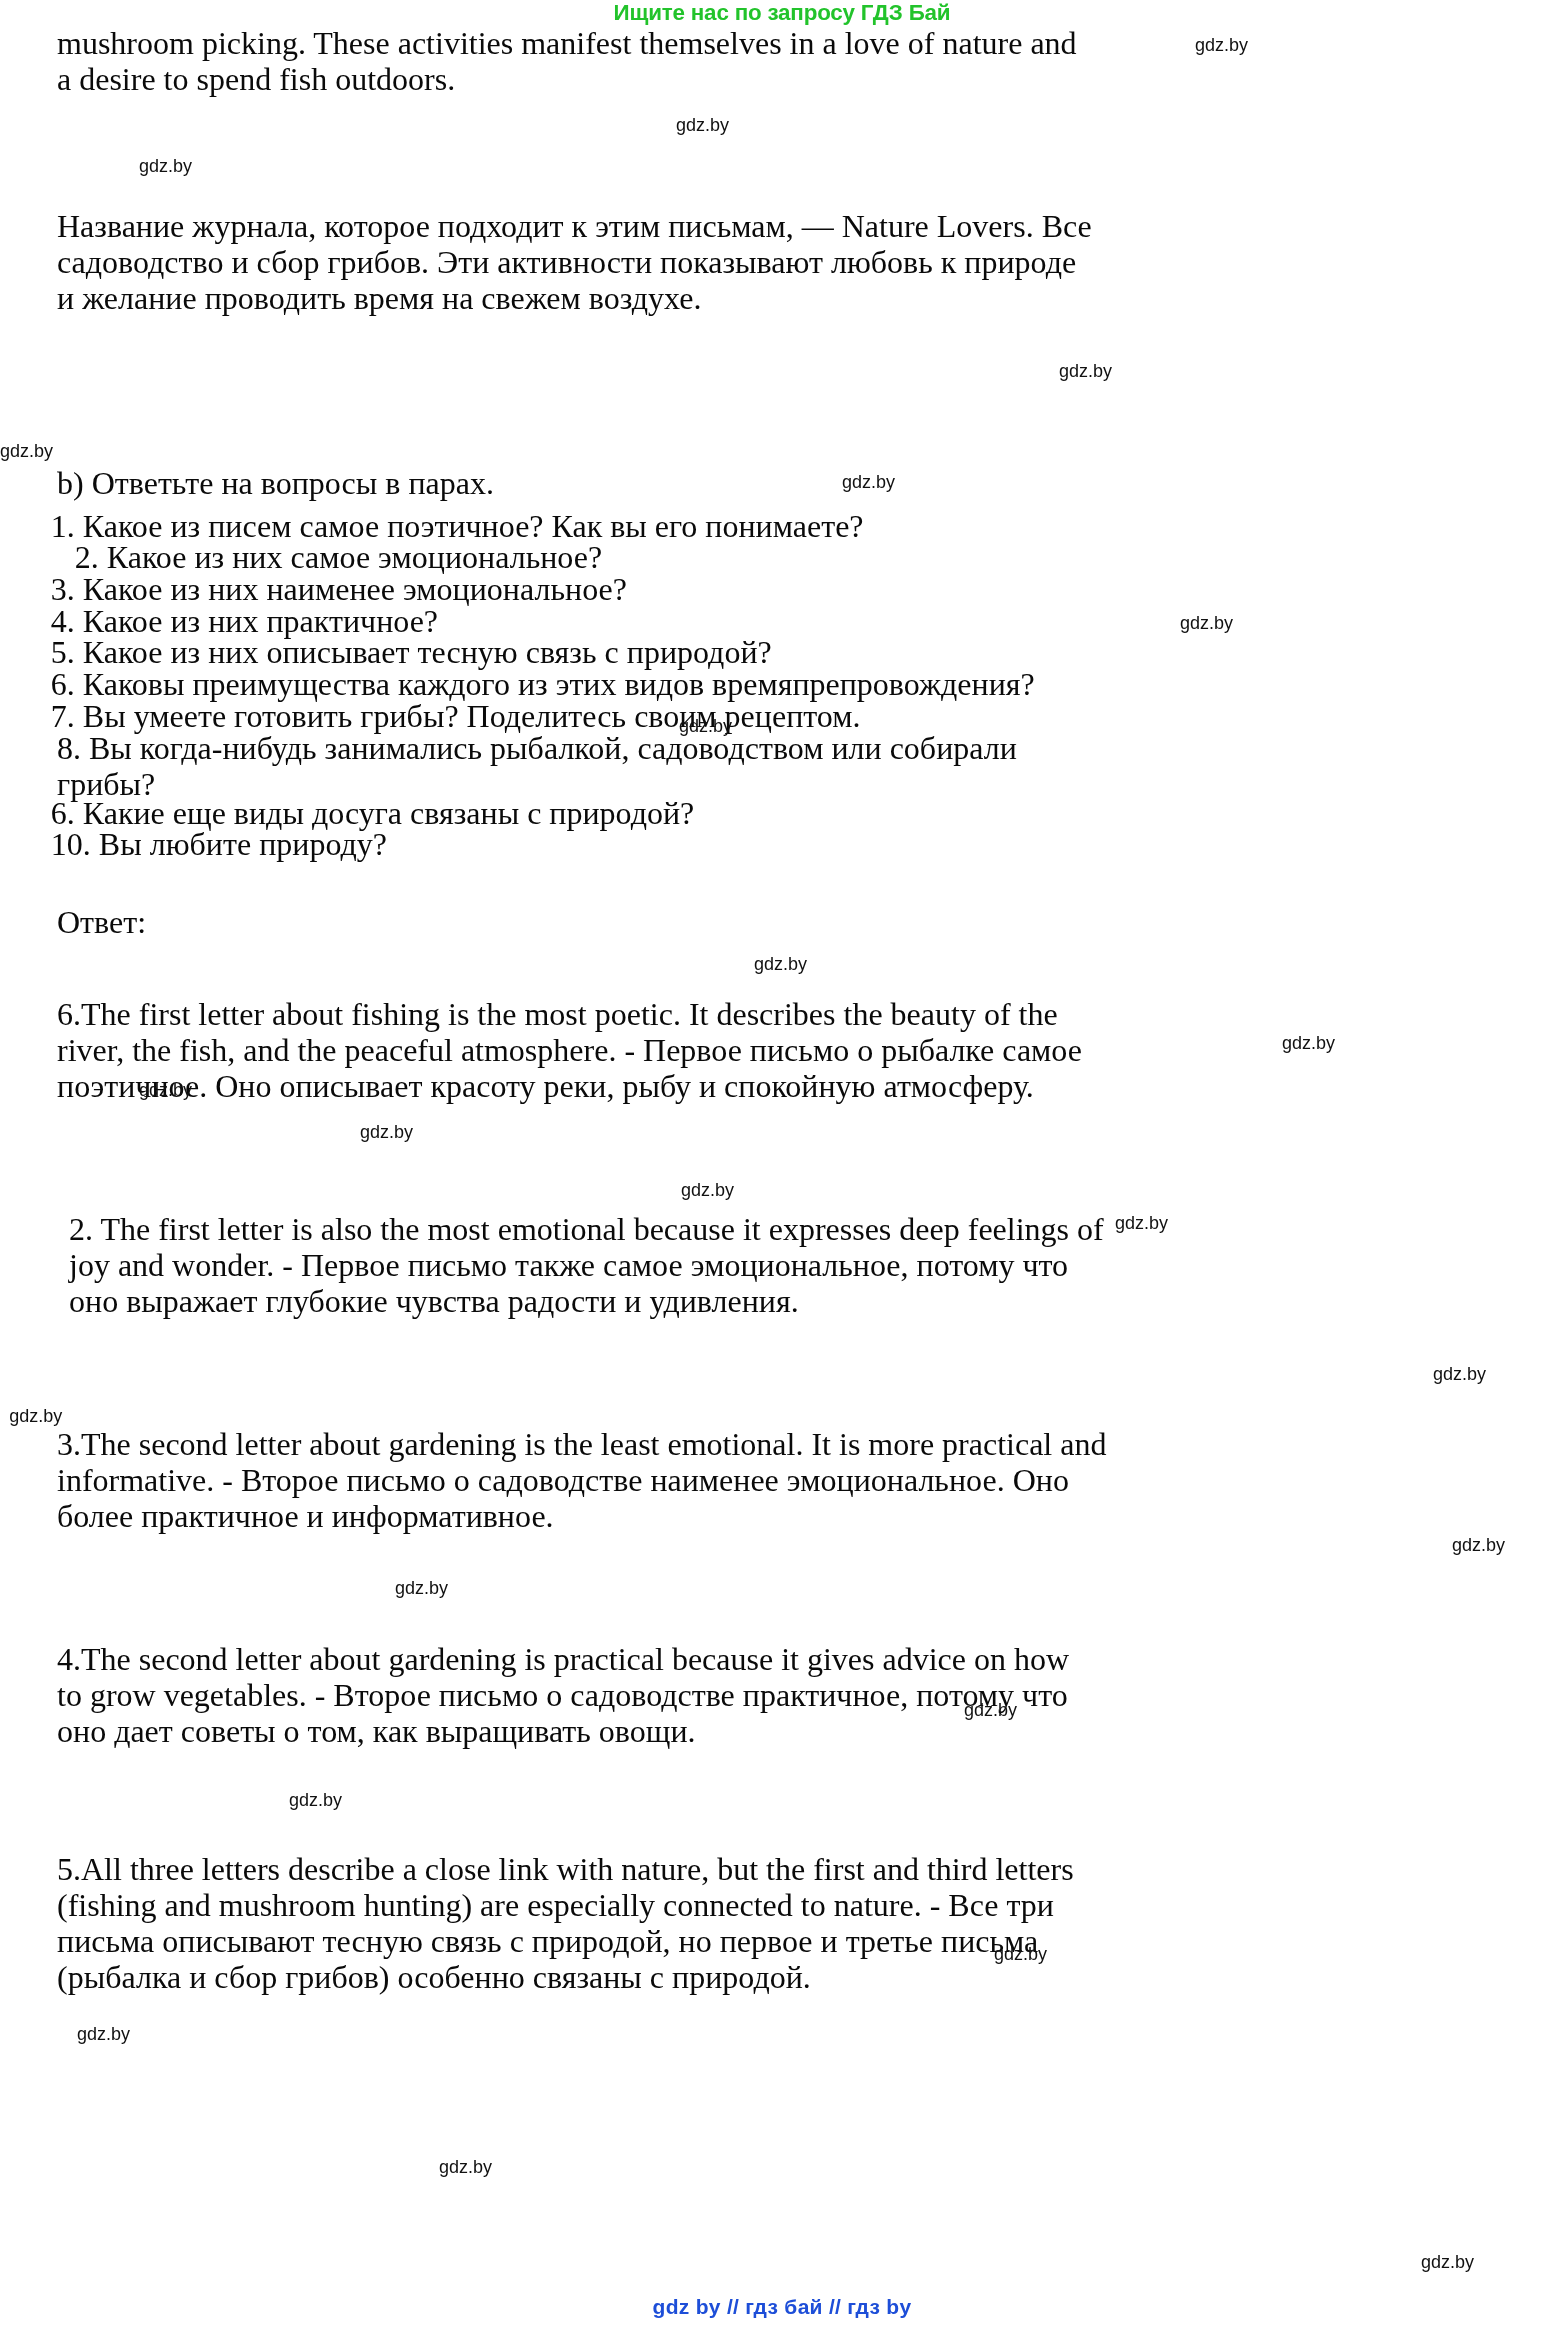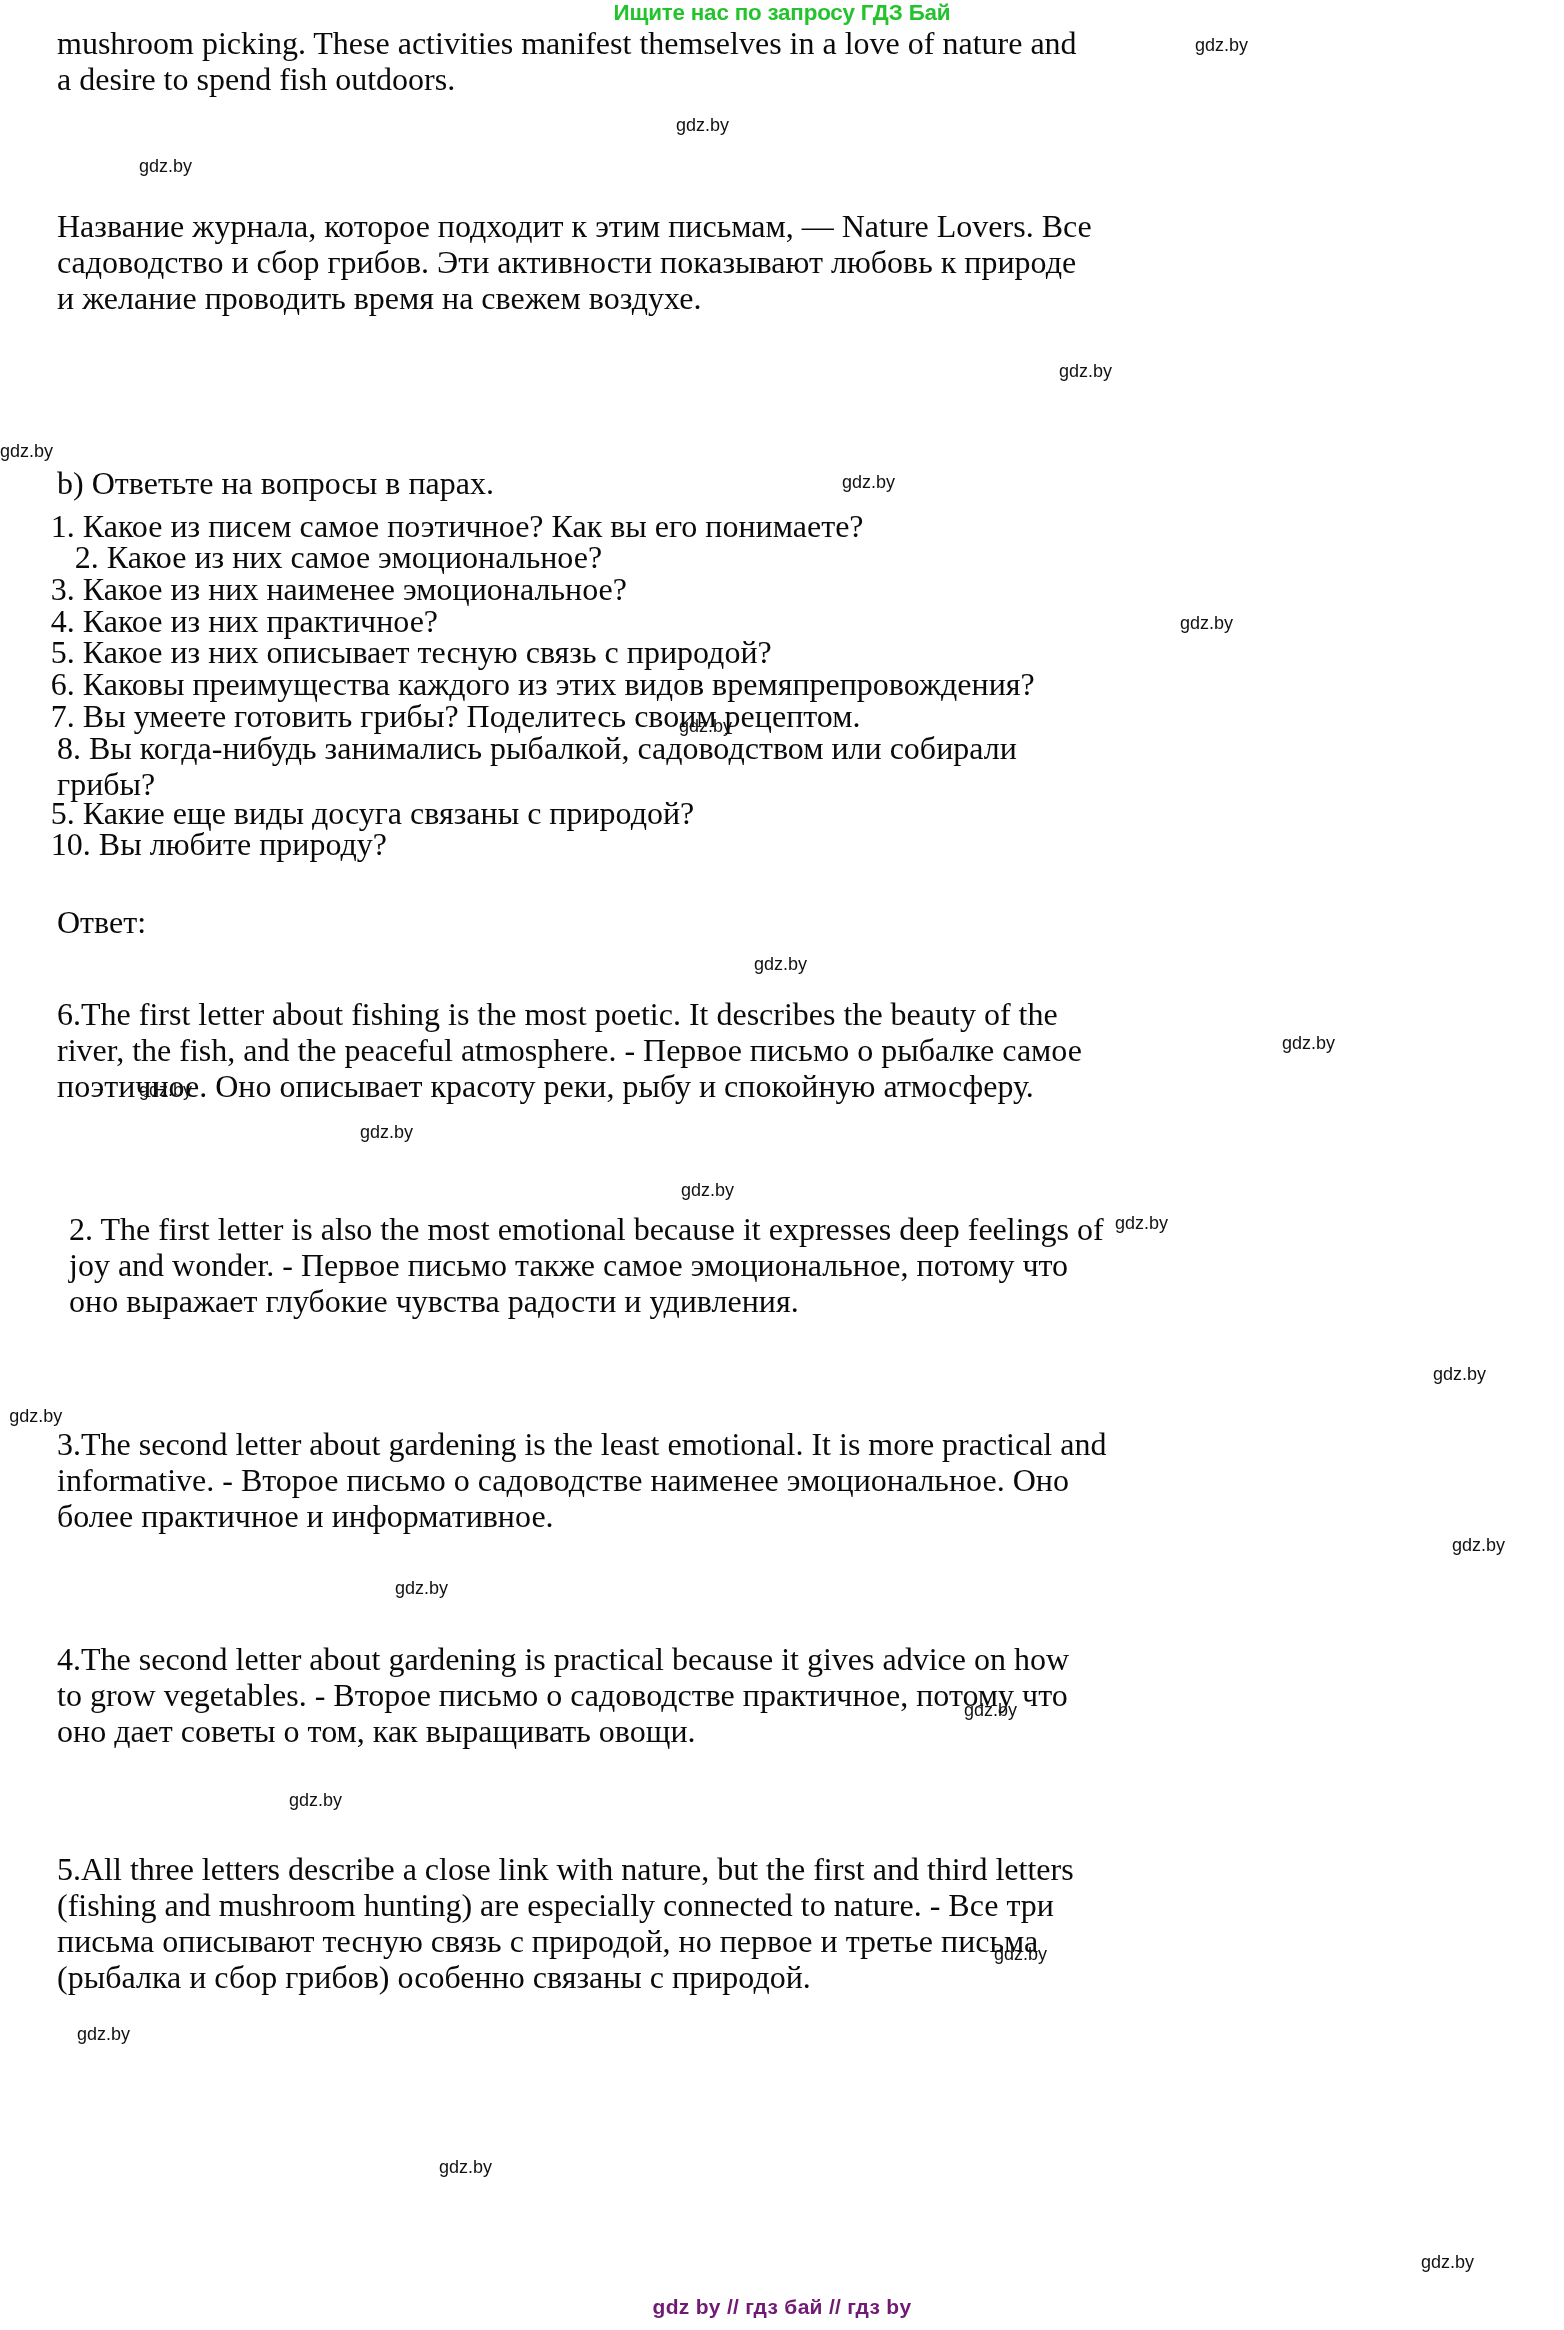--- a/index.html
+++ b/index.html
@@ -76,21 +76,21 @@
   
   .footer-links {
     position: absolute;
     bottom: 10.8px;
     left: 0;
     width: 100%;
     text-align: center;
     font-family: "Liberation Sans", "DejaVu Sans", sans-serif;
     font-size: 21px;
     font-weight: 700;
-    color: #701a75;
+    color: #1d4ed8;
     letter-spacing: 0.3px;
   }
 </style>
 </head>
 <body>
 
 <div class="promo-banner">Ищите нас по запросу ГДЗ Бай</div>
 
 <div class="page">
 
@@ -113,21 +113,21 @@
   <div class="qline" style="top:605px;  left:-6.2px;">4. Какое из них практичное?</div>
   <div class="qline" style="top:636px;  left:-6.2px;">5. Какое из них описывает тесную связь с природой?</div>
   <div class="qline" style="top:668px;  left:-6.2px;">6. Каковы преимущества каждого из этих видов времяпрепровождения?</div>
   <div class="qline" style="top:700px;  left:-6.2px;">7. Вы умеете готовить грибы? Поделитесь своим рецептом.</div>
 
   <div class="para" style="top:730px; width:1461px;">
     <span class="para-line">8. Вы когда-нибудь занимались рыбалкой, садоводством или собирали</span>
     <span class="para-line">грибы?</span>
   </div>
 
-  <div class="qline" style="top:797px; left:-6.2px;">5. Какие еще виды досуга связаны с природой?</div>
+  <div class="qline" style="top:797px; left:-6.2px;">6. Какие еще виды досуга связаны с природой?</div>
   <div class="qline" style="top:828px; left:-6.2px;">10. Вы любите природу?</div>
 
   <div class="qline" style="top:906px; left:0px;">Ответ:</div>
 
   <div class="para" style="top:996px;">
     <span class="para-line">6.The first letter about fishing is the most poetic. It describes the beauty of the</span>
     <span class="para-line">river, the fish, and the peaceful atmosphere. - Первое письмо о рыбалке самое</span>
     <span class="para-line">поэтичное. Оно описывает красоту реки, рыбу и спокойную атмосферу.</span>
   </div>
 

